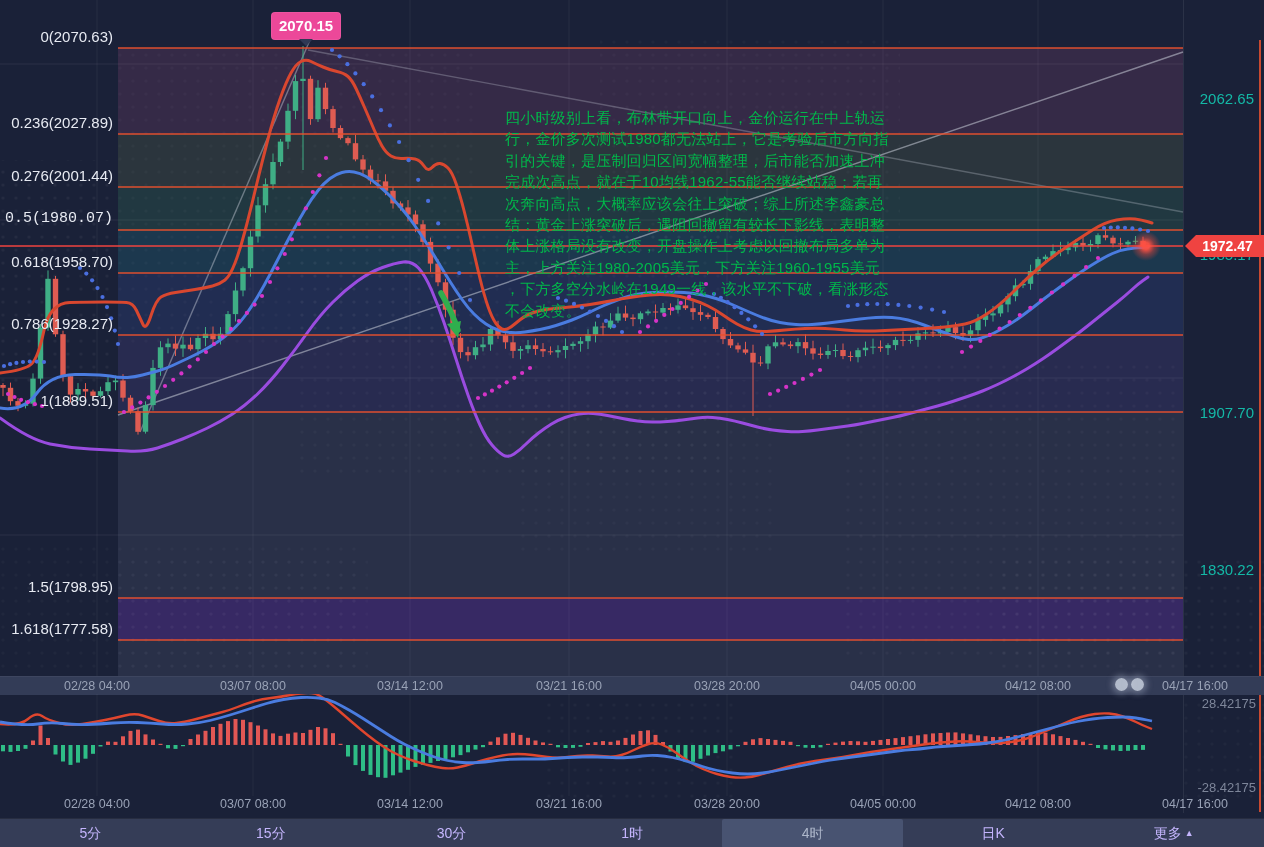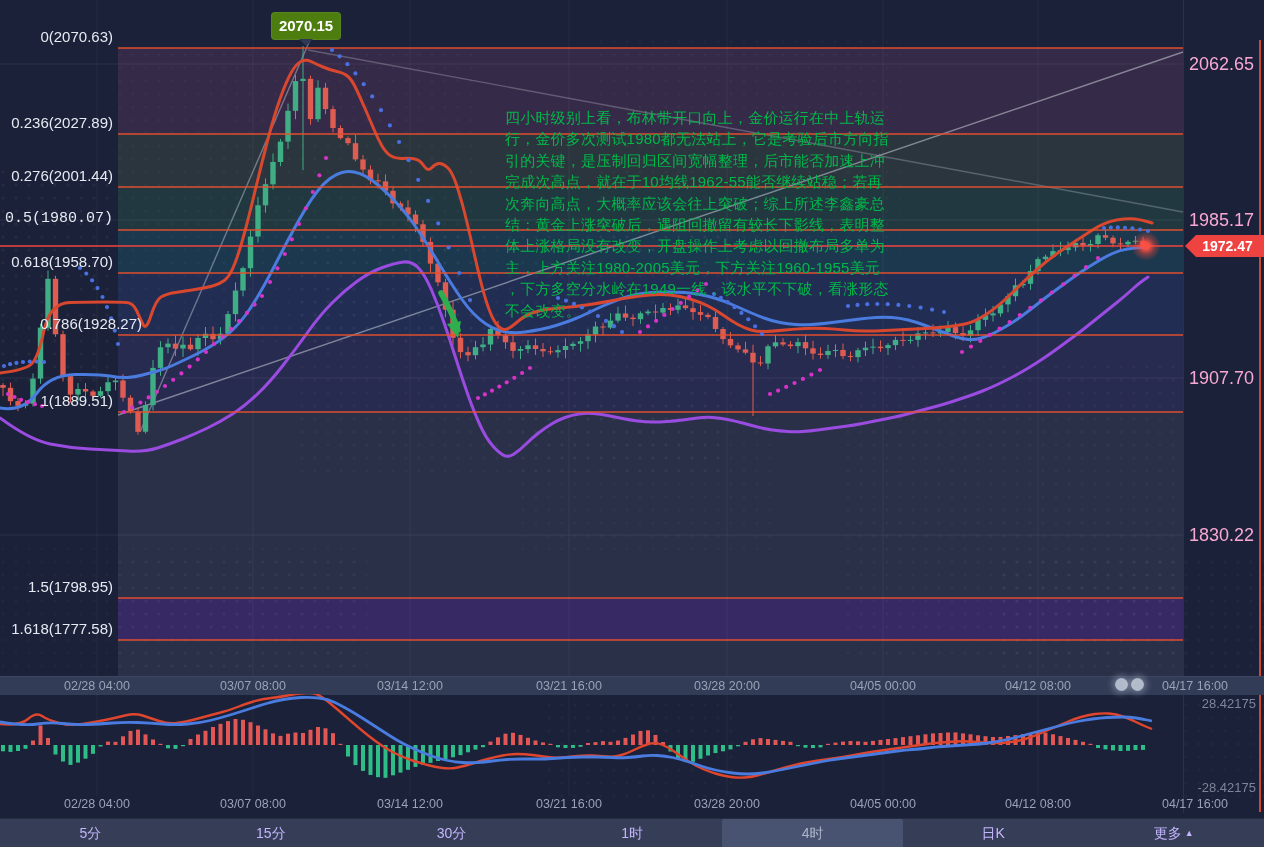--- a/index.html
+++ b/index.html
@@ -8,43 +8,43 @@
     background:#1a2138;
     font-family:"Liberation Sans","DejaVu Sans",sans-serif;
     -webkit-font-smoothing:antialiased;
   }
   svg{position:absolute;left:0;top:0;display:block;}
   .fib-label{
     position:absolute;left:0;width:113px;text-align:right;
     color:#e7eaf2;font-size:15px;line-height:18px;white-space:nowrap;
   }
   .raxis-label{
-    position:absolute;right:10px;color:#f9a8d4;font-size:18px;line-height:14px;
-    transform:translateY(-50%);white-space:nowrap;
+    position:absolute;right:10px;color:#14b8a6;font-size:15px;line-height:14px;
+    transform:translateY(-50%);white-space:nowrap;margin-top:35px;
   }
   .time-strip{
     position:absolute;left:0;top:676px;width:1264px;height:18px;
     background:#333c57;border-top:1px solid rgba(255,255,255,0.05);
   }
   .time-label{
     position:absolute;top:2px;transform:translateX(-50%);
     color:#99a2b6;font-size:12.5px;white-space:nowrap;
   }
   .time-row2{position:absolute;left:0;top:797px;width:1264px;height:16px;}
   .time-label2{
     position:absolute;top:0;transform:translateX(-50%);
     color:#99a2b6;font-size:12.5px;white-space:nowrap;
   }
   .pan-dot{
     position:absolute;width:13px;height:13px;border-radius:50%;
     background:rgba(222,229,242,0.75);box-shadow:0 0 6px 3px rgba(200,210,230,0.35);
   }
   .tooltip{
     position:absolute;left:271px;top:12px;width:68px;height:26px;
-    background:#4d7c0f;border:1px solid rgba(255,255,255,0.07);border-radius:4px;
+    background:#ec4899;border:1px solid rgba(255,255,255,0.07);border-radius:4px;
     color:#fff;font-size:15px;font-weight:bold;text-align:center;line-height:26px;
   }
   .tooltip:after{
     content:"";position:absolute;left:50%;bottom:-7px;margin-left:-7px;
     border:7px solid transparent;border-top-color:#2f3955;border-bottom:none;
   }
   .annotation{
     position:absolute;left:505px;top:107px;
     font-size:15px;line-height:21.4px;font-weight:500;letter-spacing:.2px;
     white-space:pre;
@@ -585,21 +585,21 @@
   <div class="tooltip">2070.15</div>
 
   <div class="annotation" id="annotation" style="color: rgb(0, 184, 74);"><div>四小时级别上看，布林带开口向上，金价运行在中上轨运</div><div>行，金价多次测试1980都无法站上，它是考验后市方向指</div><div>引的关键，是压制回归区间宽幅整理，后市能否加速上冲</div><div>完成次高点，就在于10均线1962-55能否继续站稳；若再</div><div>次奔向高点，大概率应该会往上突破；综上所述李鑫豪总</div><div>结：黄金上涨突破后，遇阻回撤留有较长下影线，表明整</div><div>体上涨格局没有改变，开盘操作上考虑以回撤布局多单为</div><div>主，上方关注1980-2005美元，下方关注1960-1955美元</div><div>，下方多空分水岭在1949一线，该水平不下破，看涨形态</div><div>不会改变。</div></div>
 
   <div id="fib-labels">
       <div class="fib-label" style="top: 28px;">0(2070.63)</div>
       <div class="fib-label" style="top: 114px;">0.236(2027.89)</div>
       <div class="fib-label" style="top: 167px;">0.276(2001.44)</div>
       <div class="fib-label" style="top: 210px; font-family: Liberation Mono, monospace;">0.5(1980.07)</div>
       <div class="fib-label" style="top: 253px;">0.618(1958.70)</div>
-      <div class="fib-label" style="top: 315px; margin-left: 29px;">0.786(1928.27)</div>
+      <div class="fib-label" style="top: 315px;">0.786(1928.27)</div>
       <div class="fib-label" style="top: 392px;">1(1889.51)</div>
       <div class="fib-label" style="top: 578px;">1.5(1798.95)</div>
       <div class="fib-label" style="top: 620px;">1.618(1777.58)</div>
     </div>
   <div id="raxis-labels">
       <div class="raxis-label" style="top: 64px;">2062.65</div>
       <div class="raxis-label" style="top: 220px;">1985.17</div>
       <div class="raxis-label" style="top: 378px;">1907.70</div>
       <div class="raxis-label" style="top: 535px;">1830.22</div>
     </div>

